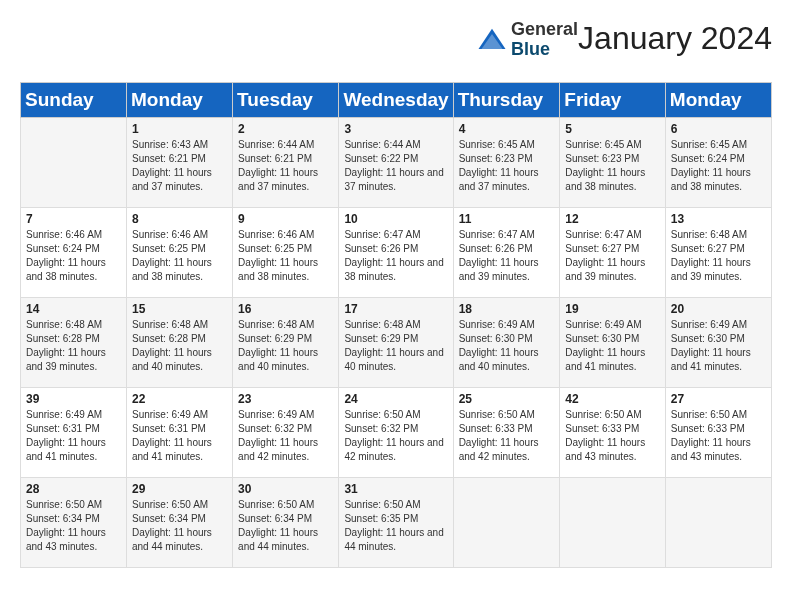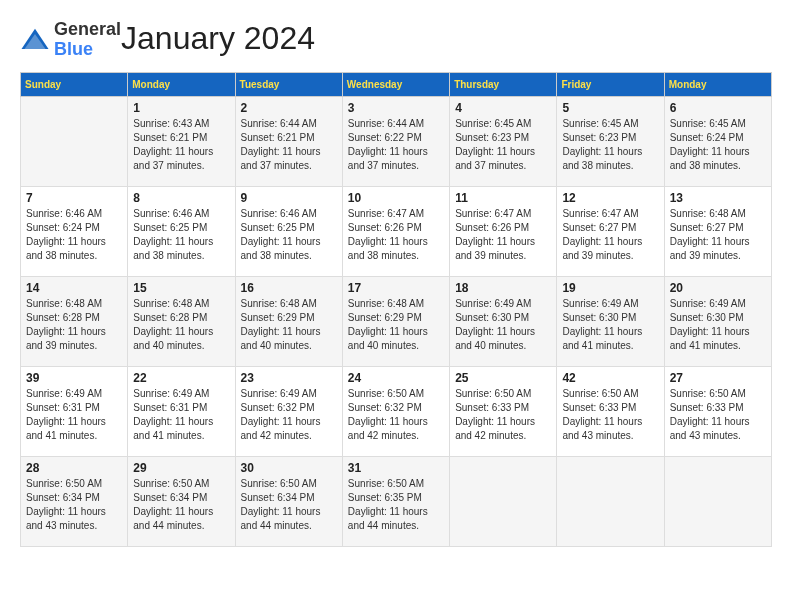--- a/index.html
+++ b/index.html
@@ -5,38 +5,38 @@
     * { box-sizing: border-box; margin: 0; padding: 0; }
     body {
       font-family: Arial, sans-serif;
       background: #fff;
       width: 792px;
       min-height: 612px;
       padding: 20px;
     }
     .header {
       display: flex;
-      justify-content: flex-start;
+      justify-content: flex-end;
       align-items: flex-start;
-      margin-bottom: 12px;
+      margin-bottom: 22px;
     }
     .logo {
       display: flex;
       align-items: center;
       gap: 4px;
     }
     .logo-text {
       display: flex;
       flex-direction: column;
       font-size: 18px;
       font-weight: bold;
       line-height: 1.1;
     }
     .logo-general { color: #333; }
-    .logo-blue { color: #3b82f6; }
+    .logo-blue { color: #0c4a6e; }
     .logo-icon {
       width: 30px;
       height: 30px;
     }
     .title-block {
       text-align: right;
     }
     .main-title {
       font-size: 32px;
       font-weight: normal;
@@ -46,24 +46,24 @@
       font-size: 14px;
       color: #444;
     }
     .calendar-table {
       width: 100%;
       border-collapse: collapse;
       font-size: 11px;
     }
     .calendar-table thead tr th {
       background-color: #1565c0;
-      color: #fde047;
+      color: #ffffff;
       padding: 6px 4px;
       text-align: left;
-      font-size: 10px;
+      font-size: 19px;
       font-weight: bold;
       border: 1px solid #ccc;
     }
     .calendar-table tbody tr td {
       border: 1px solid #ddd;
       vertical-align: top;
       padding: 4px 5px;
       width: 14.28%;
       min-height: 80px;
       height: 90px;

